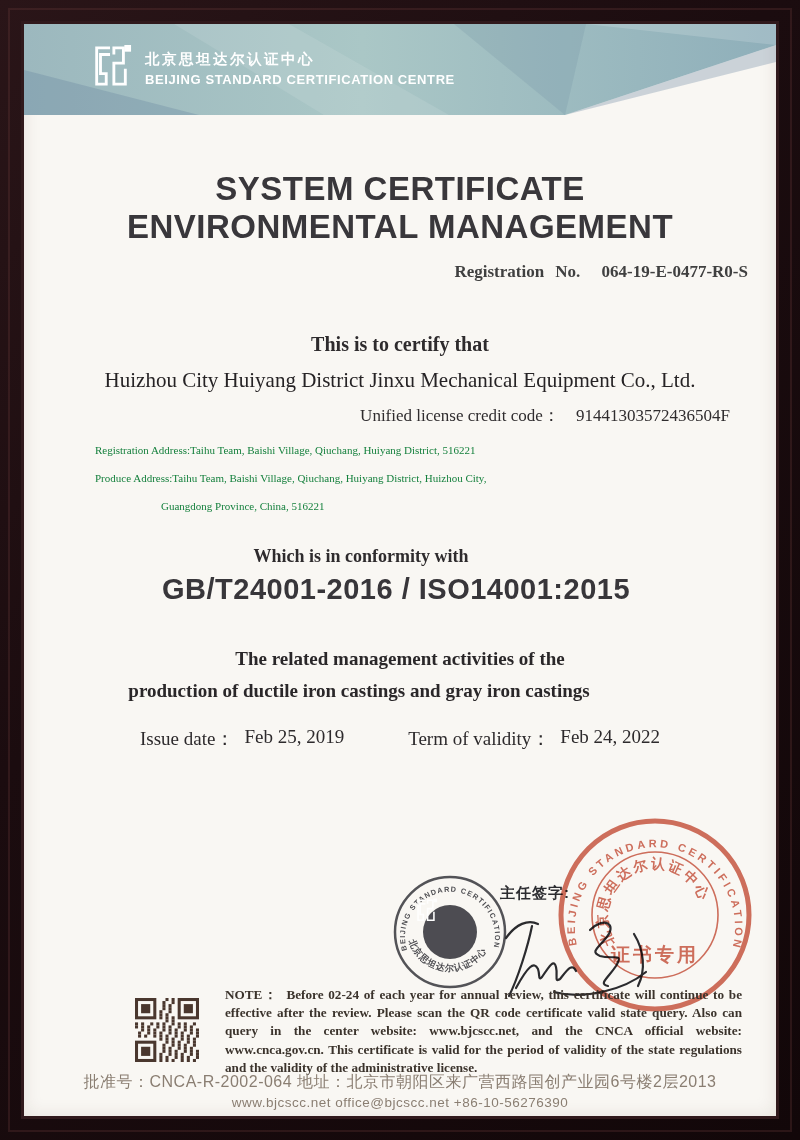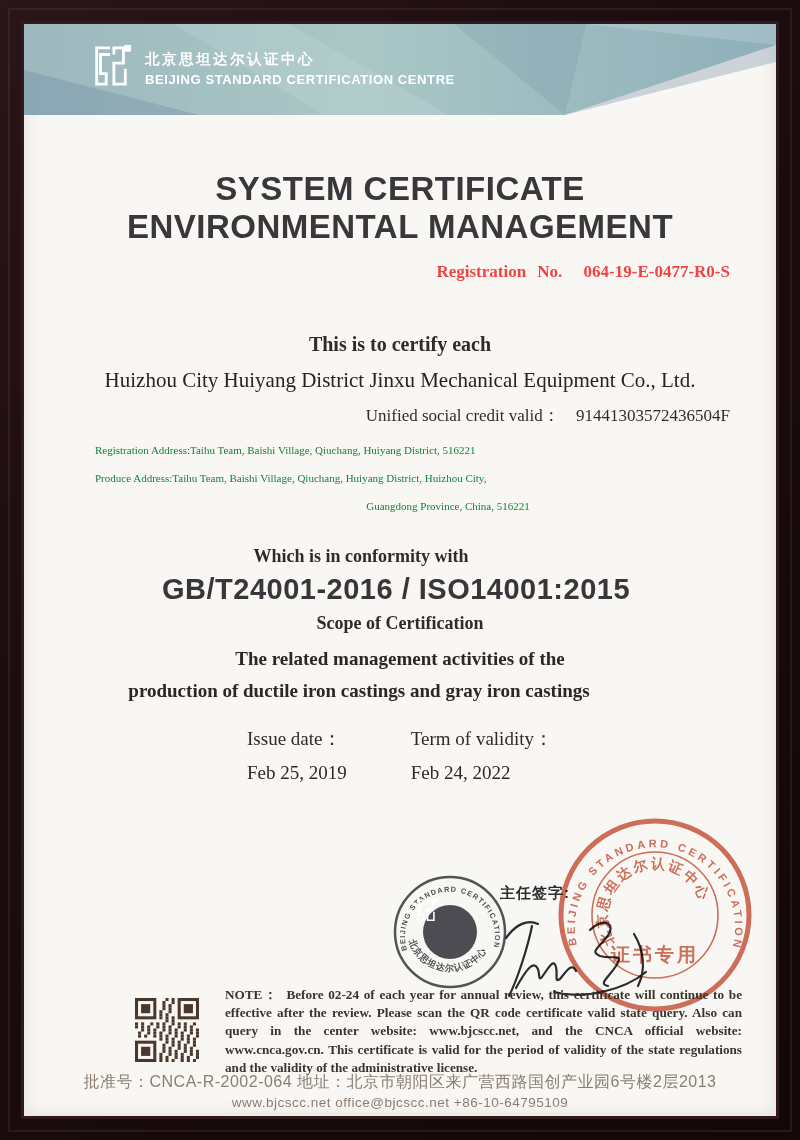--- a/index.html
+++ b/index.html
@@ -15,49 +15,49 @@
   .header-band { position:absolute; top:0; left:0; width:752px; height:96px; display:block; }
   .header-content { position:absolute; top:17px; left:66px; display:flex; gap:13px; align-items:flex-start; }
   .org { color:#ffffff; font-family:"Liberation Sans", sans-serif; padding-top:9px; }
   .org-cn { font-size:14.5px; font-weight:bold; letter-spacing:2.5px; }
   .org-en { font-size:13px; font-weight:bold; letter-spacing:.6px; margin-top:3px; }
 
   .title { position:absolute; top:146px; left:0; width:752px; text-align:center;
            font-family:"Liberation Sans", sans-serif; font-weight:bold; font-size:33px;
            line-height:1.14; color:#39373b; letter-spacing:.5px; }
 
-  .reg-line { position:absolute; top:238px; right:46px; font-size:17px; font-weight:bold;
-              color:#ef4444; word-spacing:7px; }
+  .reg-line { position:absolute; top:238px; right:28px; font-size:17px; font-weight:bold;
+              color:#404040; word-spacing:7px; }
   .reg-line .num { margin-left:10px; }
 
   .certify-intro { position:absolute; top:309px; width:752px; text-align:center;
                    font-size:20px; font-weight:bold; color:#2e2b2d; }
   .company { position:absolute; top:344px; width:752px; text-align:center; white-space:nowrap;
              font-size:21px; font-weight:normal; color:#262325; }
   .credit { position:absolute; top:380px; right:46px; font-size:17px; color:#2f2c2e; }
   .credit .val { margin-left:12px; }
 
   .addr { position:absolute; left:71px; top:412px; font-size:11px; color:#15803d; line-height:28px; width:640px; }
-  .addr .indent { padding-left:66px;text-align:center; }
+  .addr .indent { padding-left:66px; }
 
   .conf-intro { position:absolute; top:522px; width:674px; text-align:center; font-size:18px;
                 font-weight:bold; color:#2e2b2d; }
   .standard { position:absolute; top:549px; width:744px; text-align:center;
               font-family:"Liberation Sans", sans-serif; font-weight:bold; font-size:29px;
               letter-spacing:.5px; color:#38363a; }
   .scope-head { position:absolute; top:589px; width:752px; text-align:center; font-size:18px;
                 font-weight:bold; color:#2e2b2d; }
   .scope1 { position:absolute; top:624px; width:752px; text-align:center; font-size:19px;
             font-weight:bold; color:#2a2729; }
   .scope2 { position:absolute; top:656px; width:670px; text-align:center; font-size:19px;
             font-weight:bold; color:#2a2729; }
 
   .dates { position:absolute; top:702px; width:752px; display:flex; justify-content:center;
            gap:64px; font-size:19px; color:#2d2a2c; }
-  .dates .pair { display:flex; gap:10px;flex-direction:column; }
+  .dates .pair { display:flex; gap:10px; }
 
   
   .black-seal { position:absolute; left:366px; top:848px; width:120px; height:120px; opacity:.93; }
   .director-label { position:absolute; left:476px; top:860px; font-family:"Liberation Sans", sans-serif;
                     font-weight:bold; font-size:15px; color:#2c2c30; letter-spacing:1px; }
   .signature { position:absolute; left:468px; top:874px; width:176px; height:112px; }
   .red-stamp { position:absolute; left:531px; top:791px; width:200px; height:200px;
                opacity:.88; mix-blend-mode:multiply; }
 
   
@@ -123,35 +123,34 @@
     <div class="title">
       <div>SYSTEM CERTIFICATE</div>
       <div>ENVIRONMENTAL MANAGEMENT</div>
     </div>
 
     <div class="reg-line">
       <span>Registration  No.</span>
       <span class="num">064-19-E-0477-R0-S</span>
     </div>
 
-    <div class="certify-intro">This is to certify each</div>
+    <div class="certify-intro">This is to certify that</div>
     <div class="company">Huizhou City Huiyang District Jinxu Mechanical Equipment Co., Ltd.</div>
     <div class="credit">
-      <span>Unified social credit valid：</span>
+      <span>Unified license credit code：</span>
       <span class="val">91441303572436504F</span>
     </div>
     <div class="addr">
       <div>Registration Address:Taihu Team, Baishi Village, Qiuchang, Huiyang District, 516221</div>
       <div>Produce Address:Taihu Team, Baishi Village, Qiuchang, Huiyang District, Huizhou City,</div>
       <div class="indent">Guangdong Province, China, 516221</div>
     </div>
 
     <div class="conf-intro">Which is in conformity with</div>
     <div class="standard">GB/T24001-2016 / ISO14001:2015</div>
-    <div class="scope-head">Scope of Certification</div>
     <div class="scope1">The related management activities of the</div>
     <div class="scope2">production of ductile iron castings and gray iron castings</div>
 
     <div class="dates">
       <div class="pair">
         <span>Issue date：</span>
         <span>Feb 25, 2019</span>
       </div>
       <div class="pair">
         <span>Term of validity：</span>
@@ -319,16 +318,16 @@
         <rect x="48" y="6" width="9" height="9" fill="#4a372e"></rect>
         <rect x="0" y="42" width="21" height="21" fill="#4a372e"></rect>
         <rect x="3" y="45" width="15" height="15" fill="#f9f7f3"></rect>
         <rect x="6" y="48" width="9" height="9" fill="#4a372e"></rect>
       </svg>
     <div class="note">
       <span class="lbl">NOTE：</span><span>Before 02-24 of each year for annual review, this certificate will continue to be effective after the review. Please scan the QR code certificate valid state query. Also can query in the center website: www.bjcscc.net, and the CNCA official website: www.cnca.gov.cn. This certificate is valid for the period of validity of the state regulations and the validity of the administrative license.</span>
     </div>
 
     <div class="footer1">批准号：CNCA-R-2002-064  地址：北京市朝阳区来广营西路国创产业园6号楼2层2013</div>
-    <div class="footer2">www.bjcscc.net   office@bjcscc.net   +86-10-64795109</div>
+    <div class="footer2">www.bjcscc.net   office@bjcscc.net   +86-10-56276390</div>
 
   </div>
 </div>
 
 </body></html>

